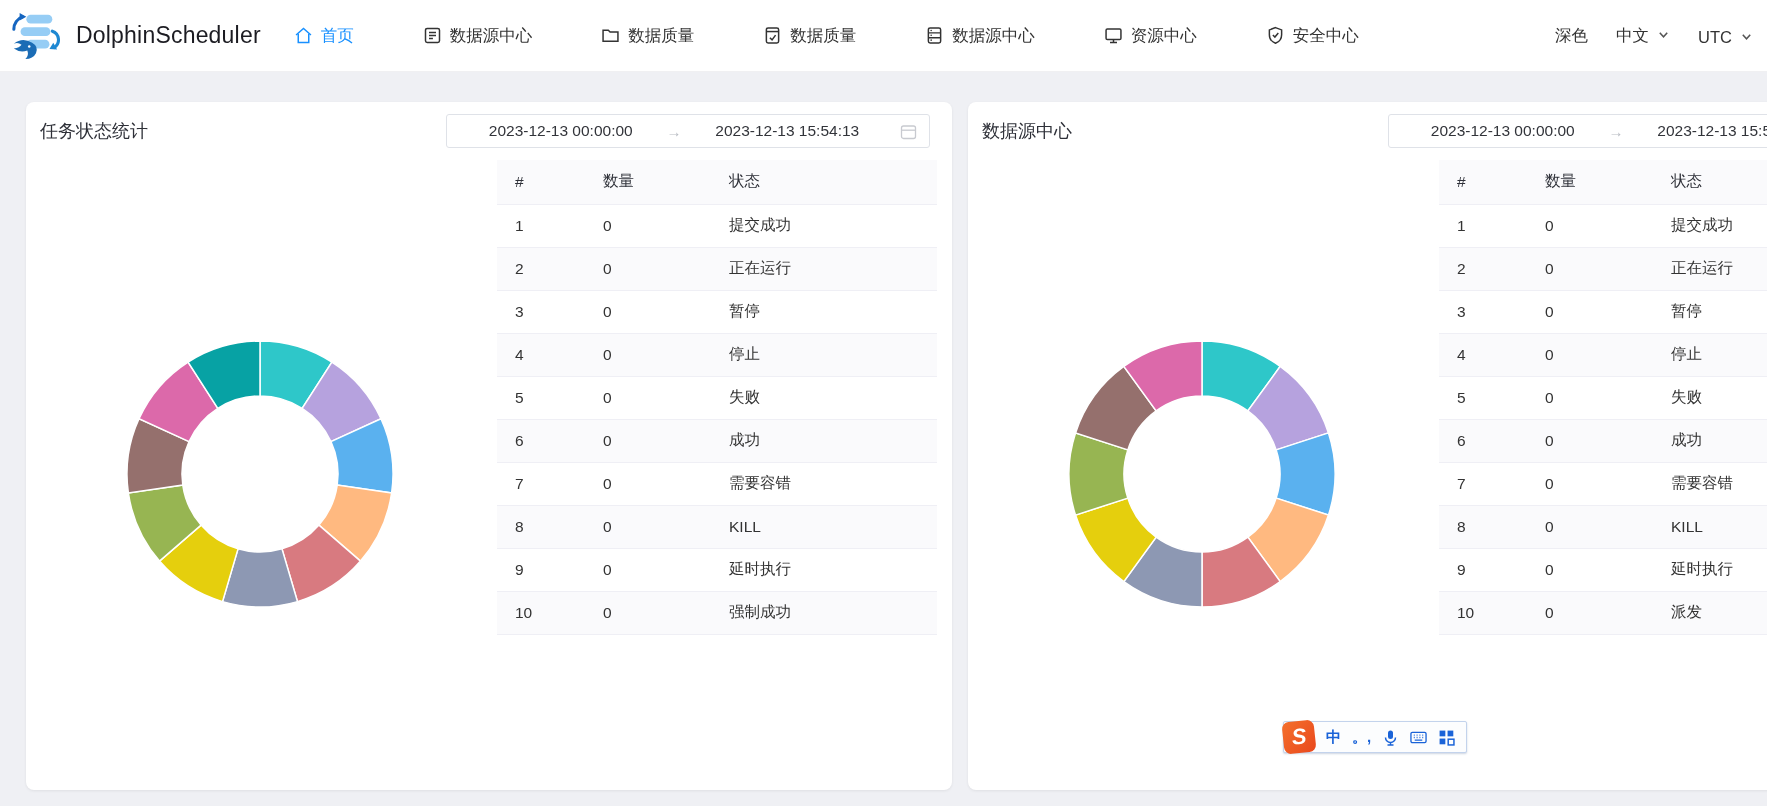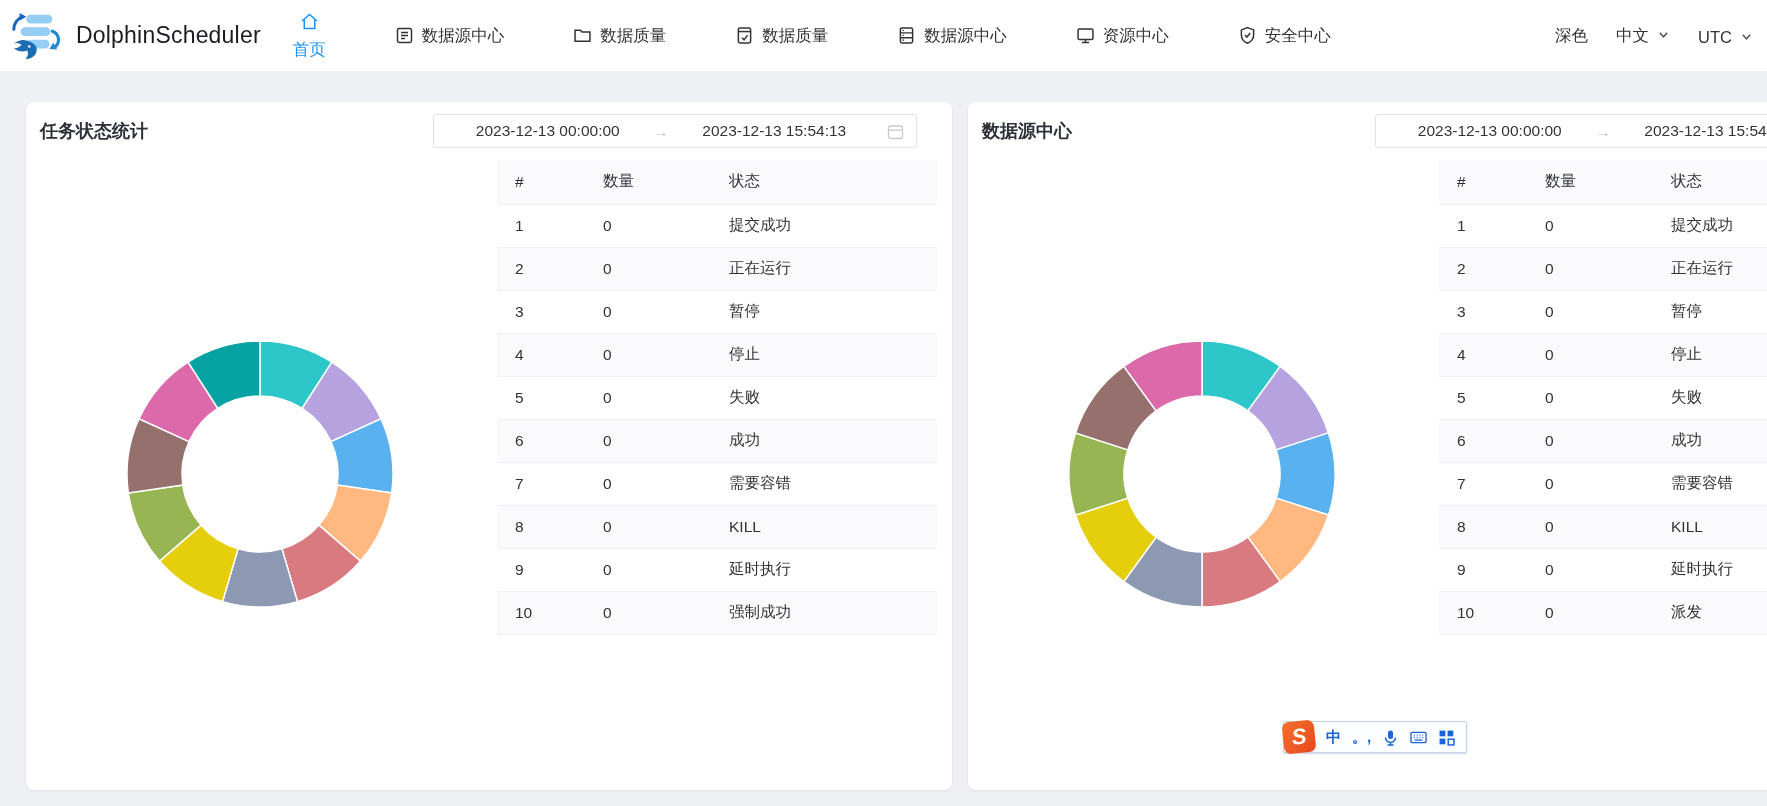--- a/index.html
+++ b/index.html
@@ -12,40 +12,40 @@
   
   .nav {
     height:72px; background:#fff; display:flex; align-items:center;
     padding:0 14px 0 10px; border-bottom:1px solid #f0f0f2;
   }
   .brand { display:flex; align-items:center; gap:16px; }
   .brand-text { font-size:23px; color:#1c1c22; letter-spacing:0.2px; }
   .menu { display:flex; align-items:center; gap:68px; margin-left:32px; }
   .menu-item { display:flex; align-items:center; gap:7px; font-size:16.5px; color:#333; cursor:pointer; }
   .menu-item svg { width:21px; height:21px; stroke:#333; }
-  .menu-item.active { color:#1890ff;flex-direction:column; }
+  .menu-item.active { color:#1890ff; }
   .menu-item.active svg { stroke:#1890ff; }
   .nav-right { margin-left:auto; display:flex; align-items:flex-end; gap:28px; }
   .nav-ctrl { display:flex; align-items:center; gap:8px; font-size:16.5px; color:#333; cursor:pointer; }
   .chev svg { width:13px; height:13px; stroke:#555; }
 
   
   .content { display:flex; gap:16px; padding:30px 0 0 26px; }
   .card {
     position:relative; width:926px; height:688px; flex:0 0 926px;
     background:#fff; border-radius:8px;
     box-shadow:0 1px 3px rgba(0,0,0,0.07);
   }
   .card-title {
     position:absolute; top:0; left:14px; height:58px;
     display:flex; align-items:center;
-    font-size:18px; font-weight:700; color:#2e3038;
+    font-size:18px; font-weight:400; color:#2e3038;
   }
   .date-range {
-    position:absolute; top:12px; right:35px; width:484px; height:34px;
+    position:absolute; top:12px; right:22px; width:484px; height:34px;
     background:#fff; border:1px solid #dfe2e8; border-radius:3px;
     display:flex; align-items:center; font-size:15.5px; color:#32343a;
     padding:0 40px 0 12px; cursor:pointer;
   }
   .date-range .d { flex:1; text-align:center; }
   .date-range .arrow { color:#b9bdc4; font-size:15px; padding:0 4px; }
   .cal-icon { position:absolute; right:12px; top:8px; }
   .cal-icon svg { width:17px; height:17px; stroke:#c8cad0; }
 
   

